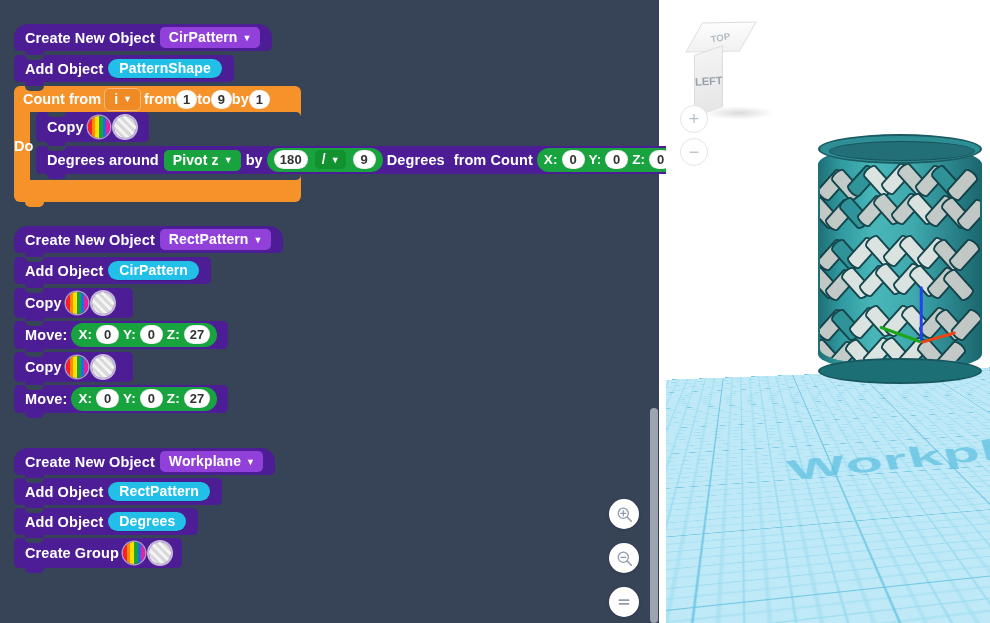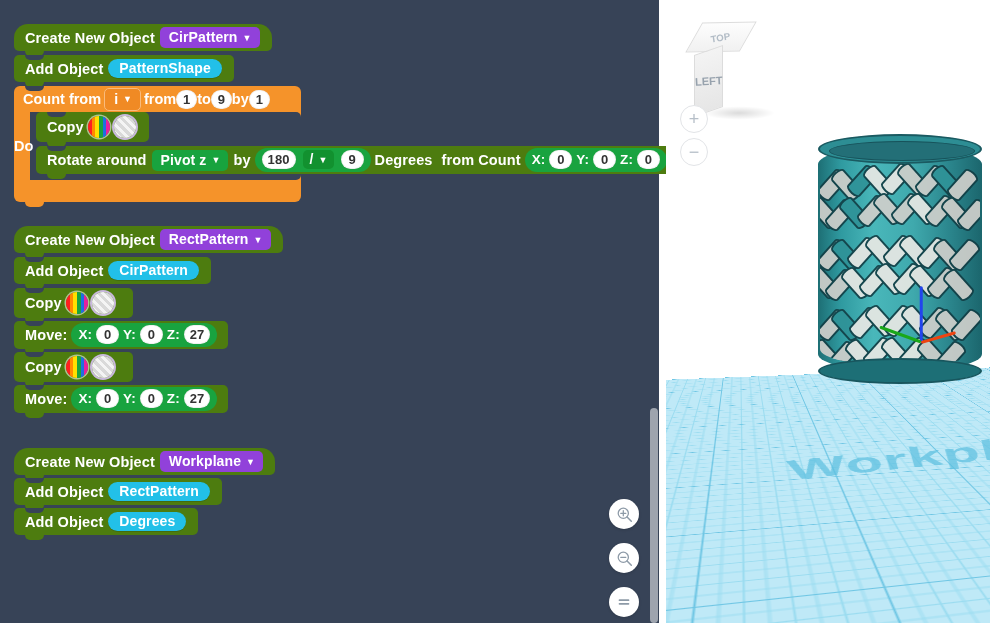--- a/index.html
+++ b/index.html
@@ -23,21 +23,21 @@
     overflow: hidden;
   }
 
   .stack { position: absolute; }
 
   
   .blk {
     position: relative;
     display: inline-flex;
     align-items: center;
-    background: #4d7c0f;
+    background: #4c1d95;
     color: #ffffff;
     font-size: 14.5px;
     font-weight: bold;
     letter-spacing: .1px;
     border-radius: 5px;
     padding: 0 9px;
     height: 25px;
     white-space: nowrap;
   }
   .blk.hat { border-radius: 14px 14px 5px 5px; height: 27px; }
@@ -366,21 +366,21 @@
       <div class="blk" style="min-width:113px; height:30px;">
         <span class="notch-top"></span>
         <span class="lbl">Copy</span>
         <span class="ico ico-rainbow"></span>
         <span class="ico ico-hatch"></span>
         <span class="notch-bot"></span>
       </div>
       <div style="height:4px;"></div>
       <div class="blk" style="height:28px;">
         <span class="notch-top"></span>
-        <span class="lbl">Rotate around</span>
+        <span class="lbl">Degrees around</span>
         <span class="pill-drop green">
           <span>Pivot z</span>
           <span class="caret">▼</span>
         </span>
         <span class="lbl">by</span>
         <span class="grp-green">
           <span class="num">180</span>
           <span class="pill-drop green" style="background:#12912f; padding:2px 6px 3px 7px;">
             <span>/</span>
             <span class="caret">▼</span>
@@ -490,20 +490,27 @@
       <div style="height:3px;"></div>
 
       <div class="blk" style="min-width:133px; height:27px;">
         <span class="notch-top"></span>
         <span class="lbl">Add Object</span>
         <span class="pill-cyan">Degrees</span>
         <span class="notch-bot"></span>
       </div>
       <div style="height:3px;"></div>
 
+      <div class="blk" style="min-width:167px; height:30px;">
+        <span class="notch-top"></span>
+        <span class="lbl">Create Group</span>
+        <span class="ico ico-rainbow"></span>
+        <span class="ico ico-hatch"></span>
+        <span class="notch-bot"></span>
+      </div>
     </div>
 
     <div id="vscroll-track"></div>
     <div id="vscroll-thumb"></div>
   </div>
 
   <div id="splitter"></div>
   <div id="splitter-grip"></div>
 
   <div id="vp-controls">

